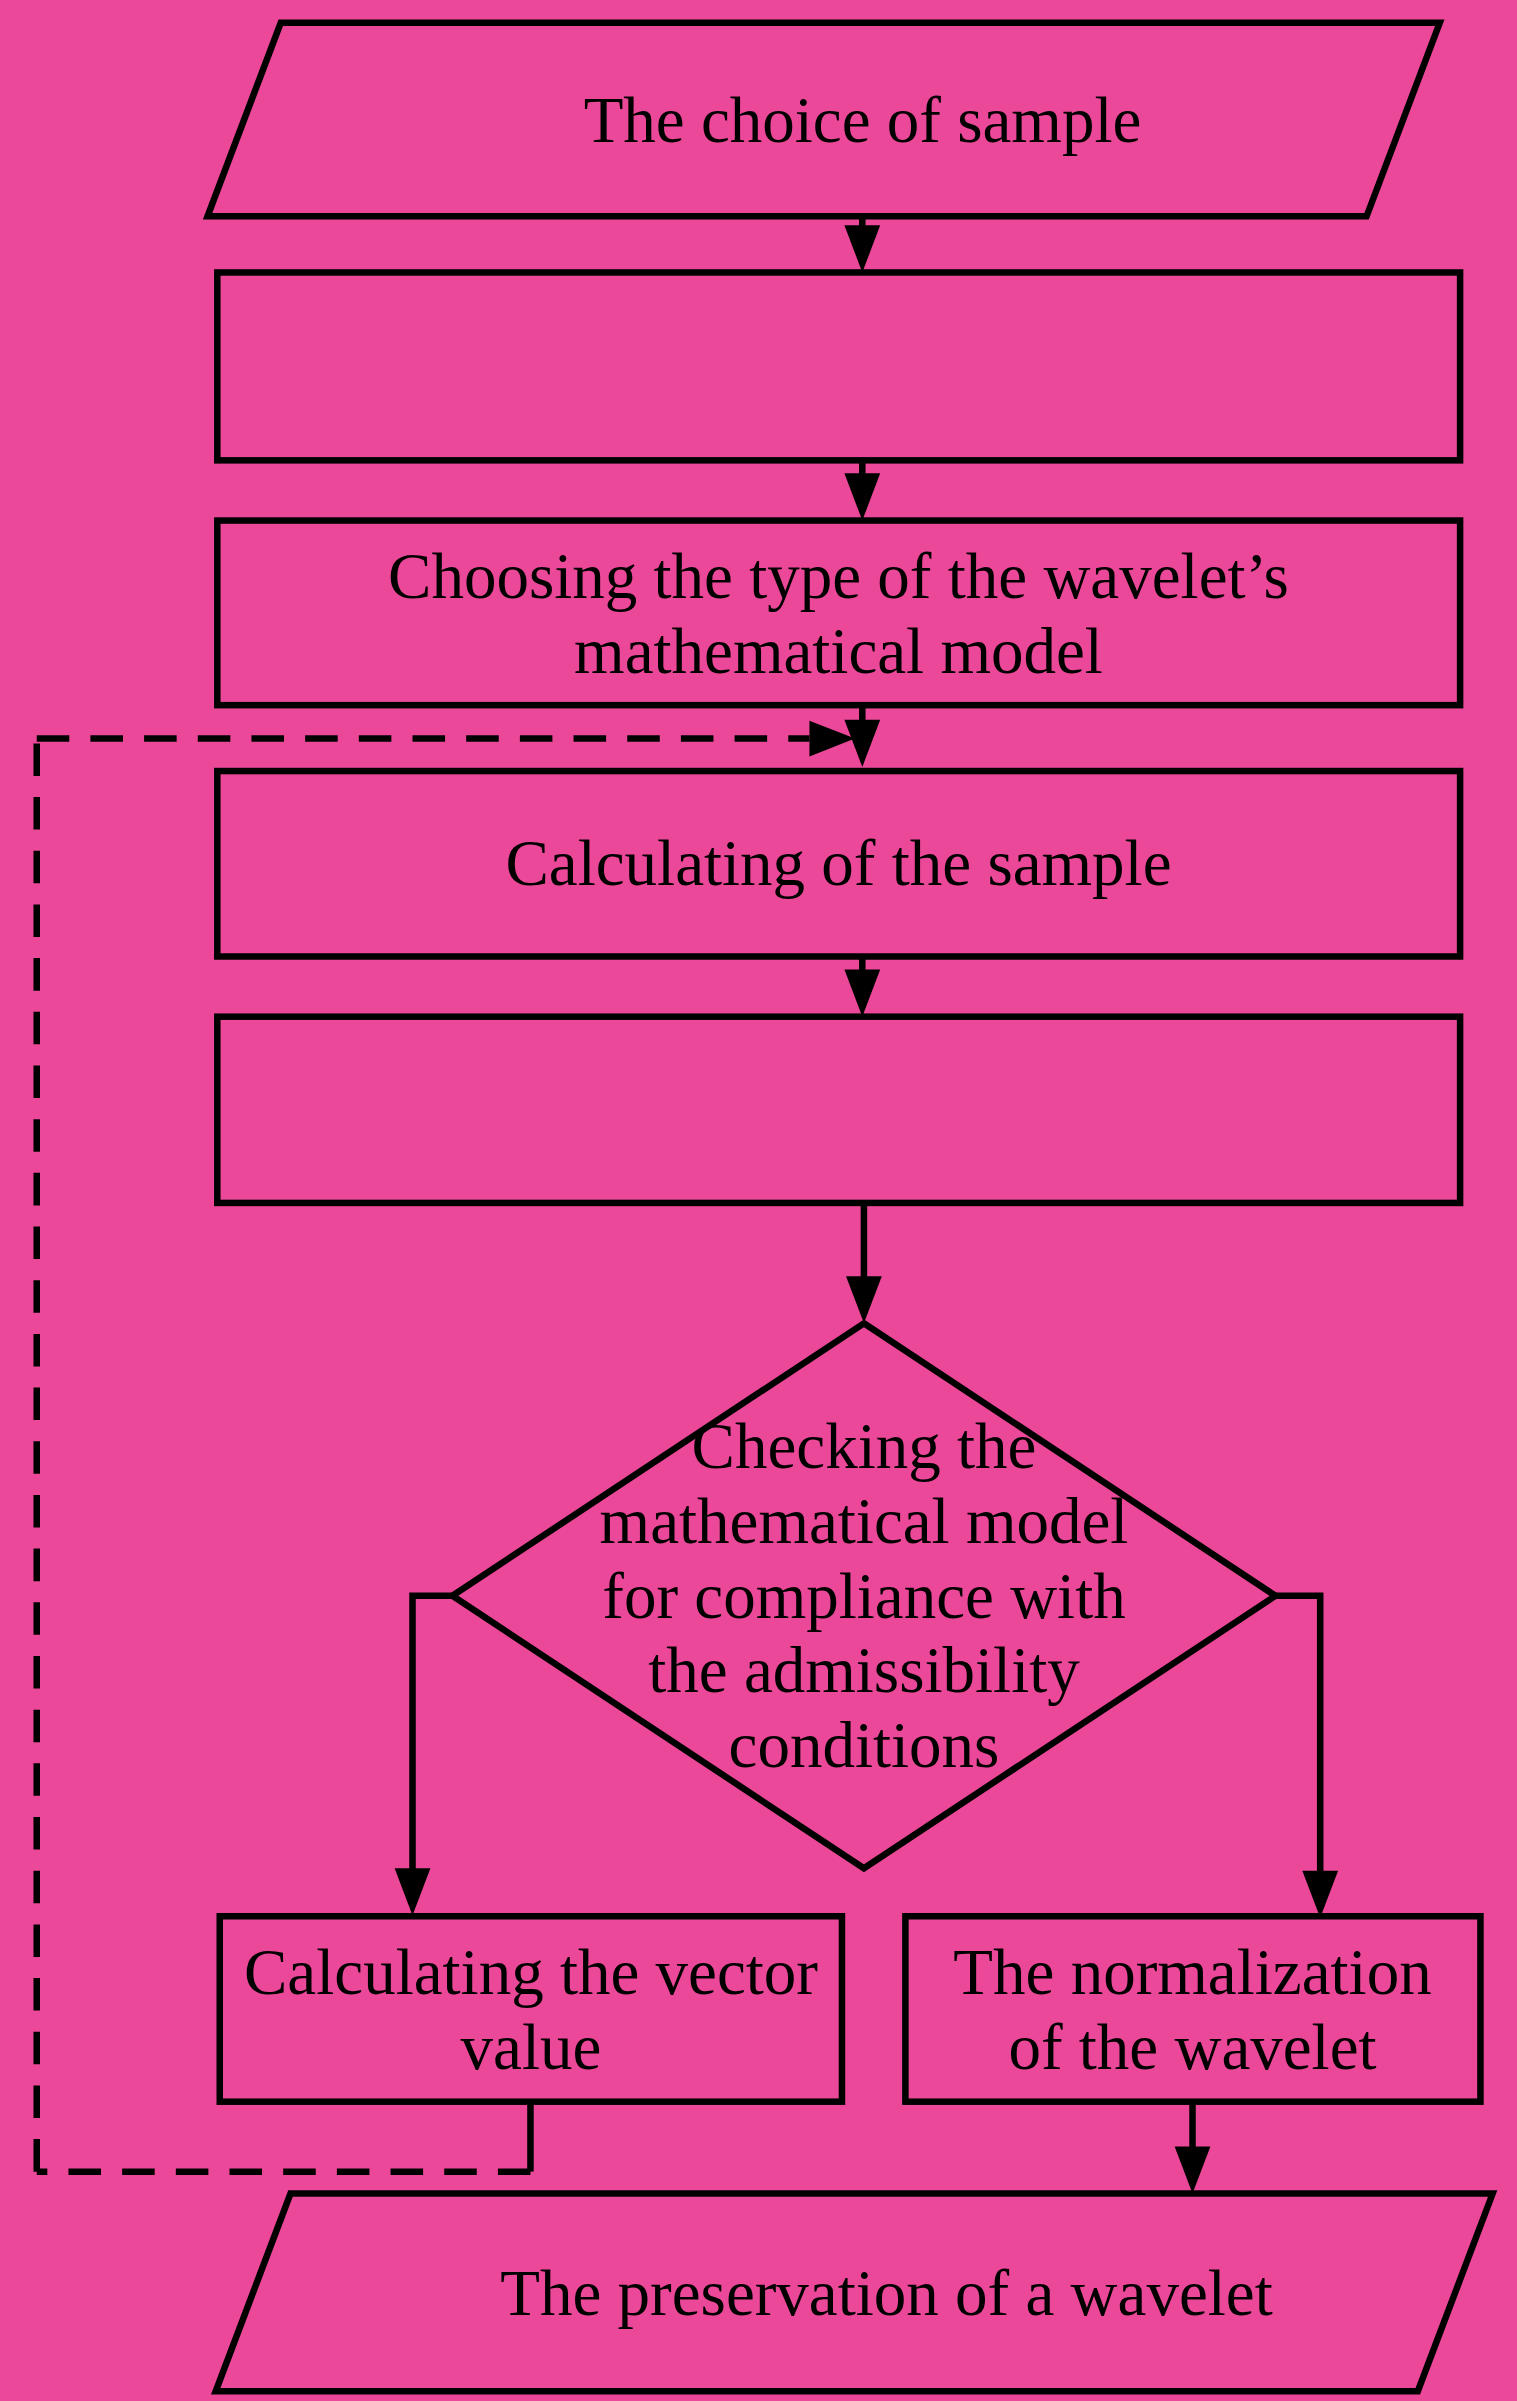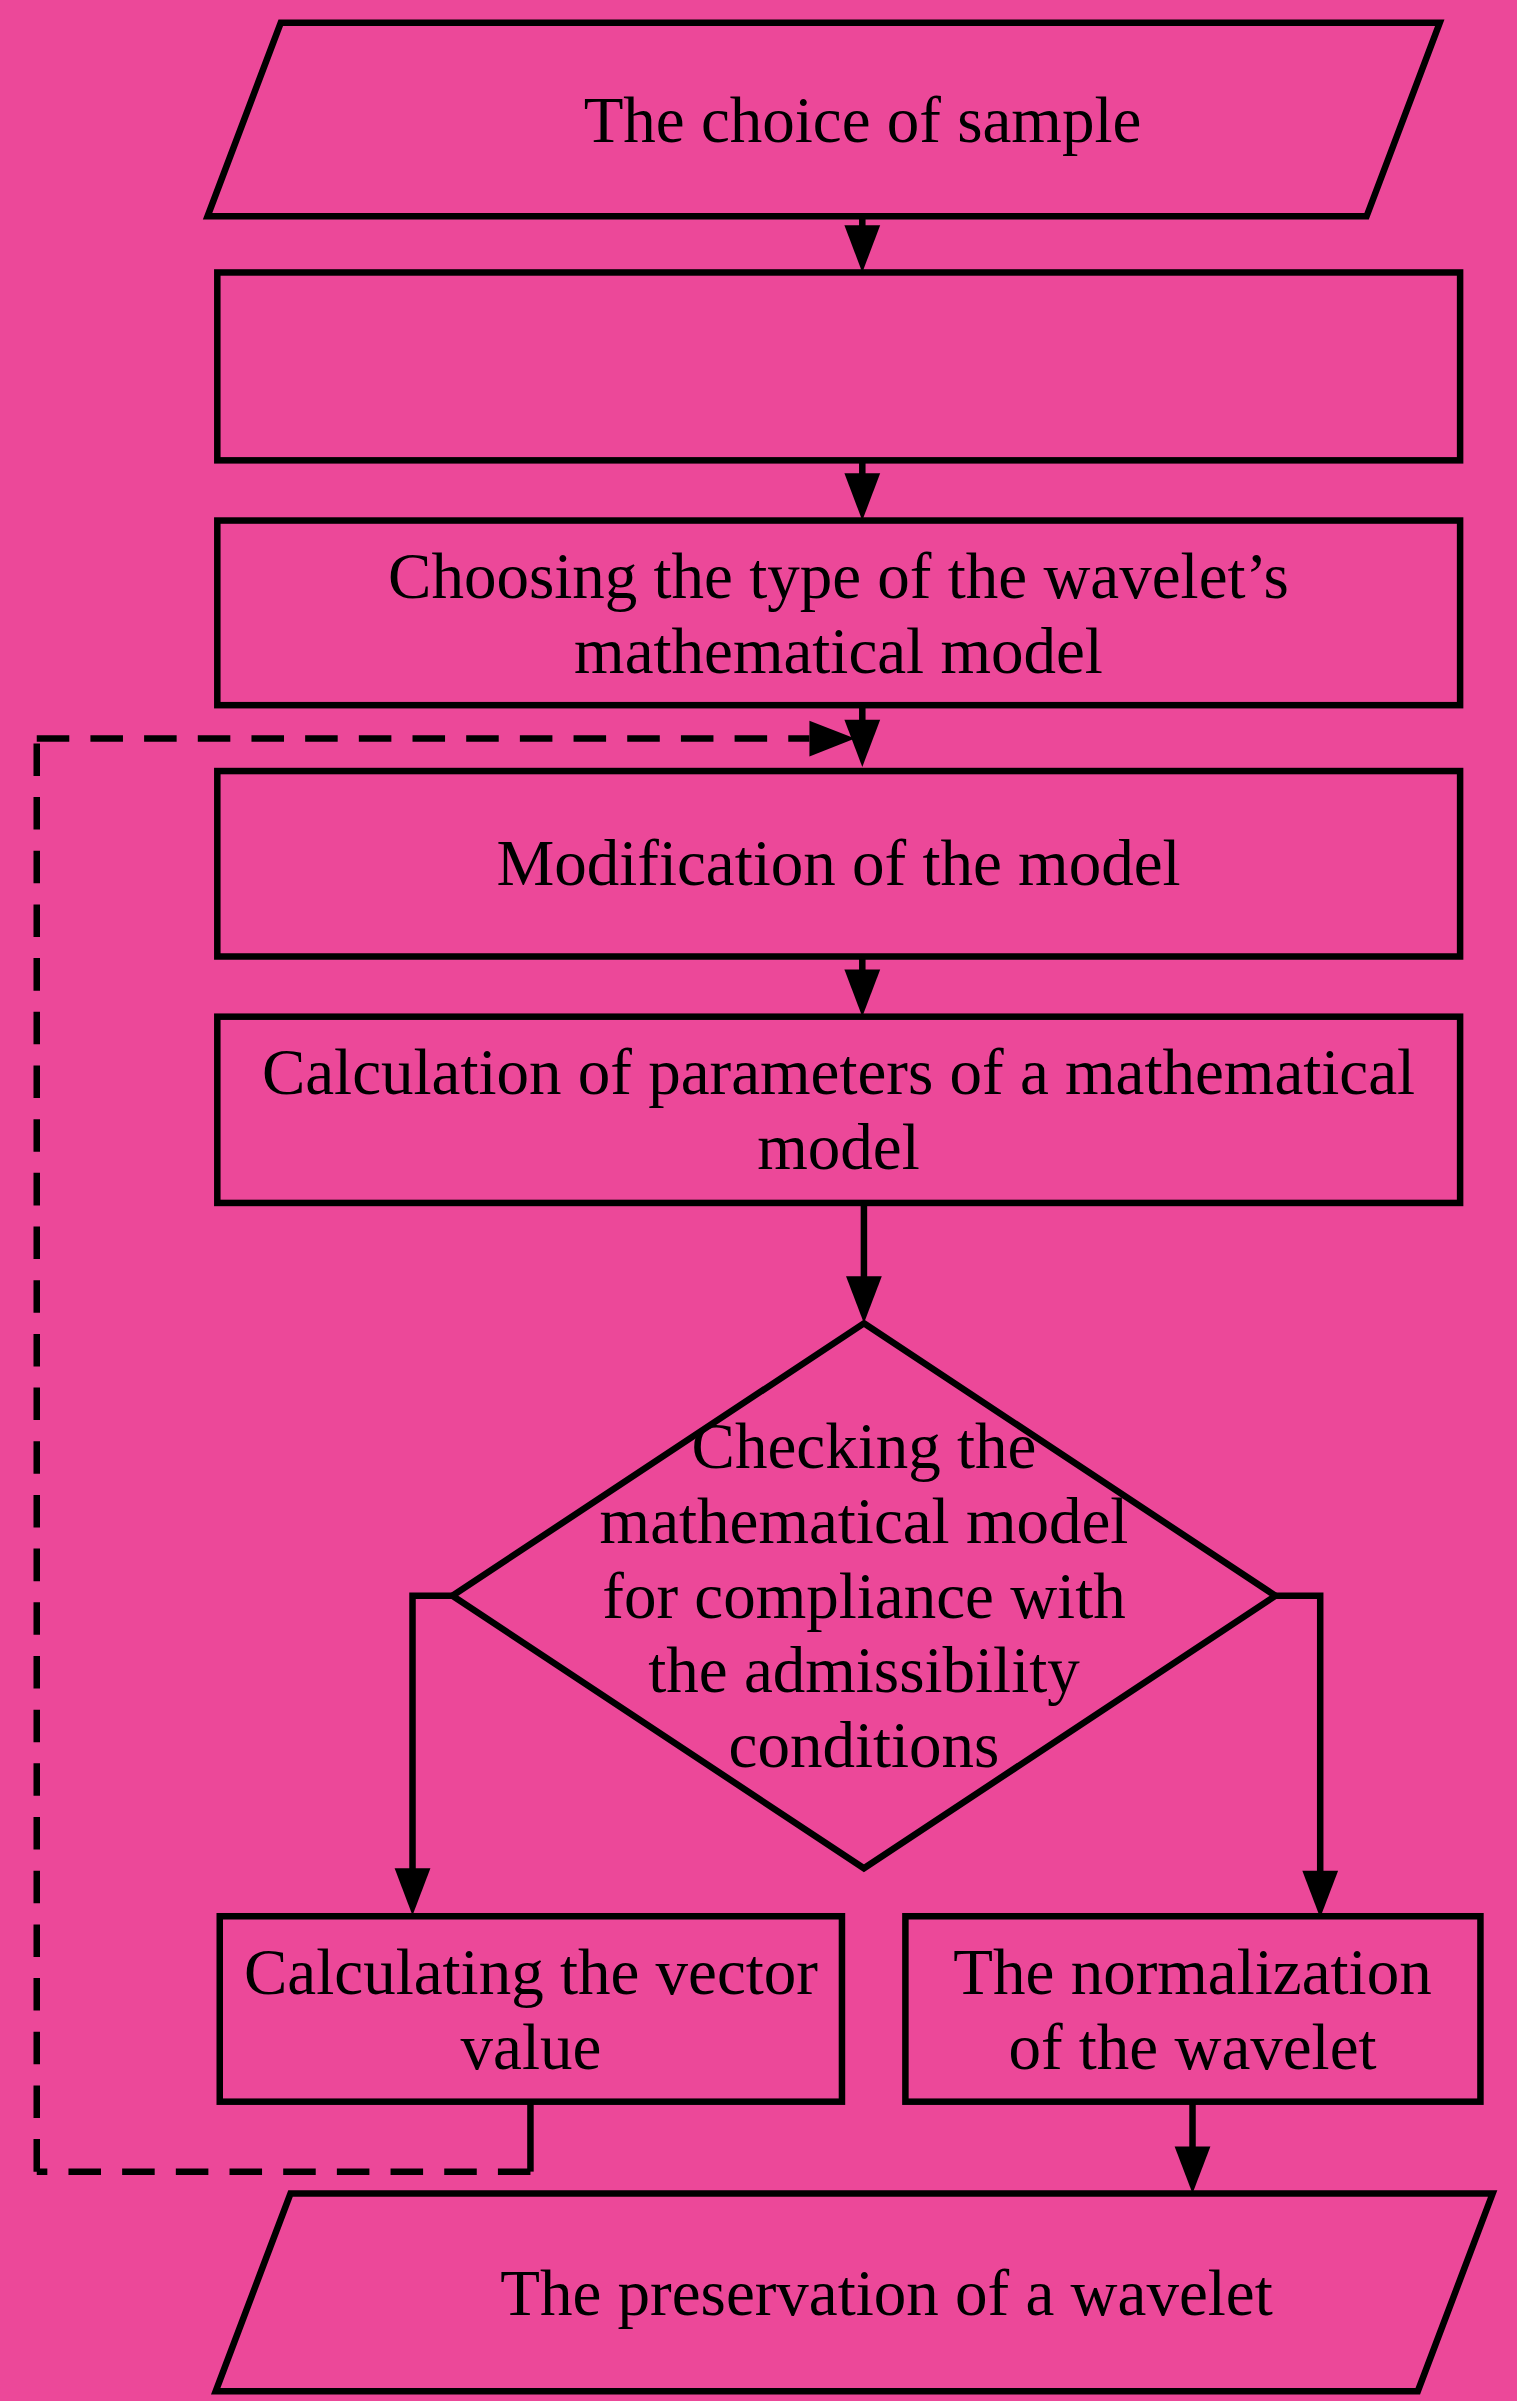--- a/index.html
+++ b/index.html
@@ -110,24 +110,22 @@
 
     <polygon class="outline" points="357,2697 1835,2697 1743,2940 265,2940"></polygon>
   </svg>
 
   <div class="node-label" style="left:289px; top:23px; width:1147px; height:194px;">The choice of sample</div>
 
 
   <div class="node-label" style="left:217px; top:521px; width:1243px; height:185px;">Choosing the type of the wavelet’s
 mathematical model</div>
 
-  <div class="node-label" style="left:217px; top:771px; width:1243px; height:185px;">Modification of the model</div>
+  <div class="node-label" style="left:217px; top:771px; width:1243px; height:185px;">Calculating of the sample</div>
 
-  <div class="node-label" style="left:217px; top:1017px; width:1243px; height:186px;">Calculation of parameters of a mathematical
-model</div>
 
   <div class="node-label" style="left:498px; top:1413px; width:732px; height:366px;">Checking the
 mathematical model
 for compliance with
 the admissibility
 conditions</div>
 
   <div class="node-label" style="left:220px; top:1917px; width:622px; height:185px;">Calculating the vector
 value</div>
 

